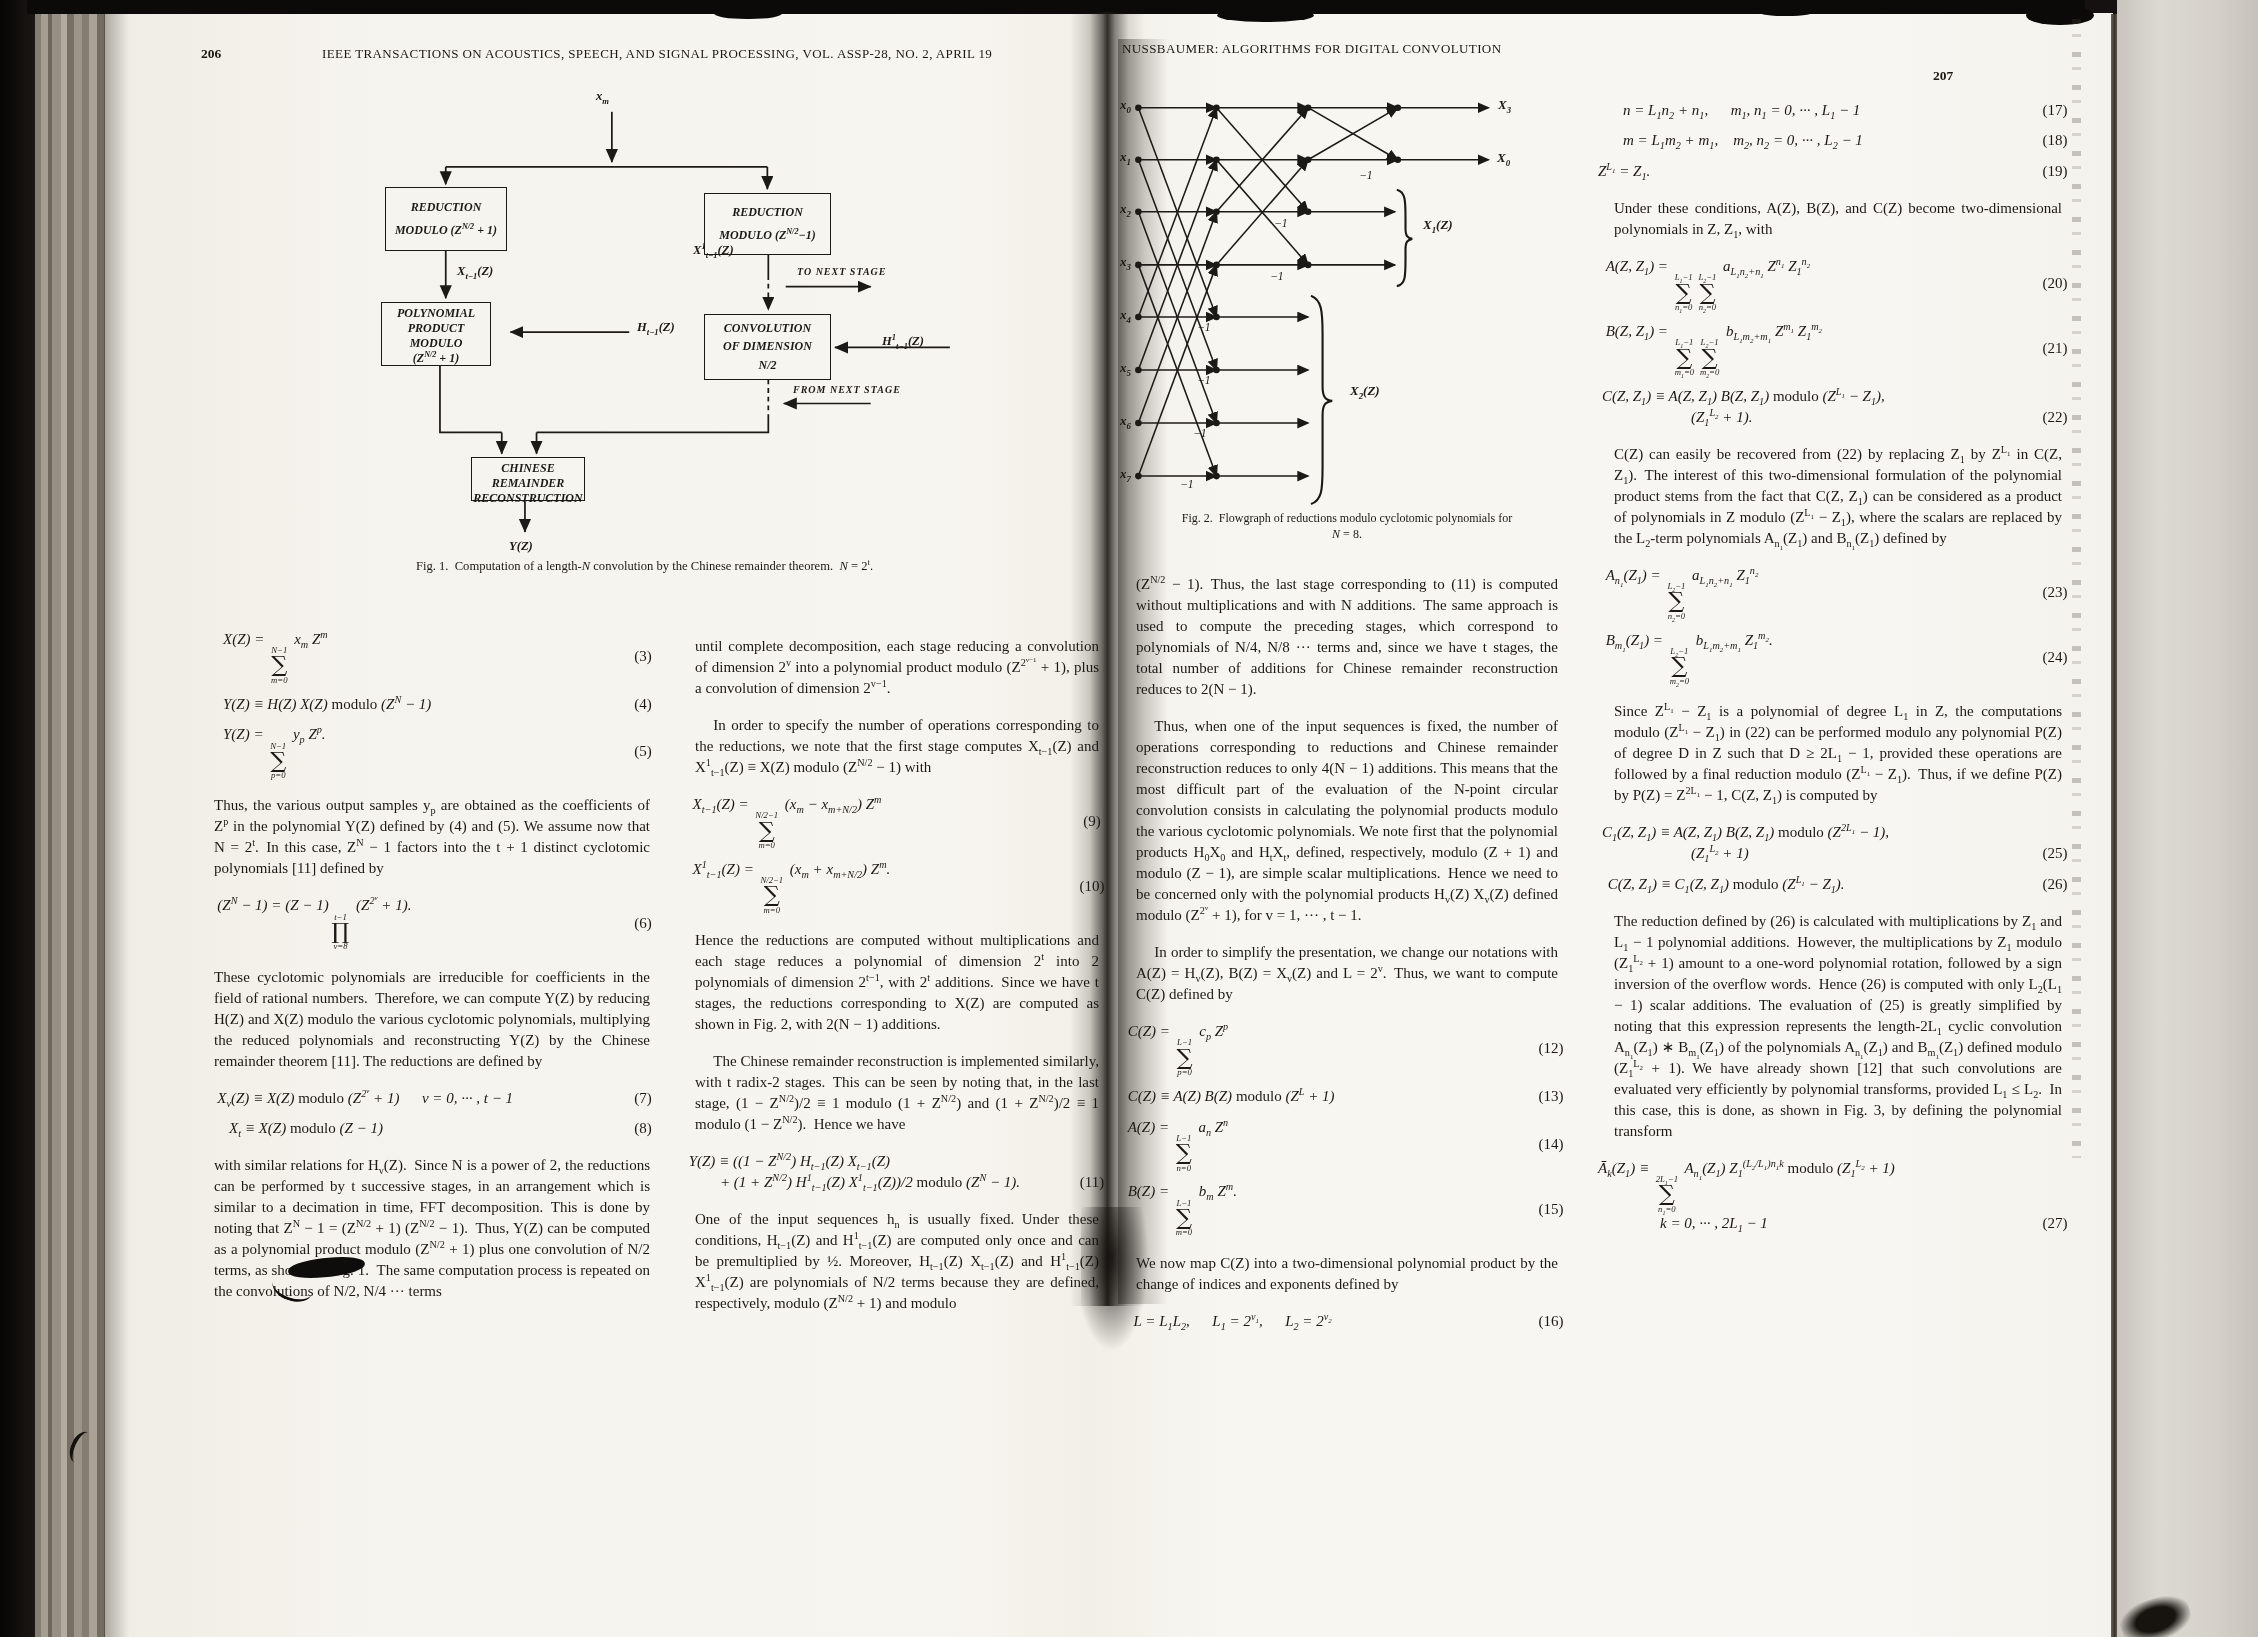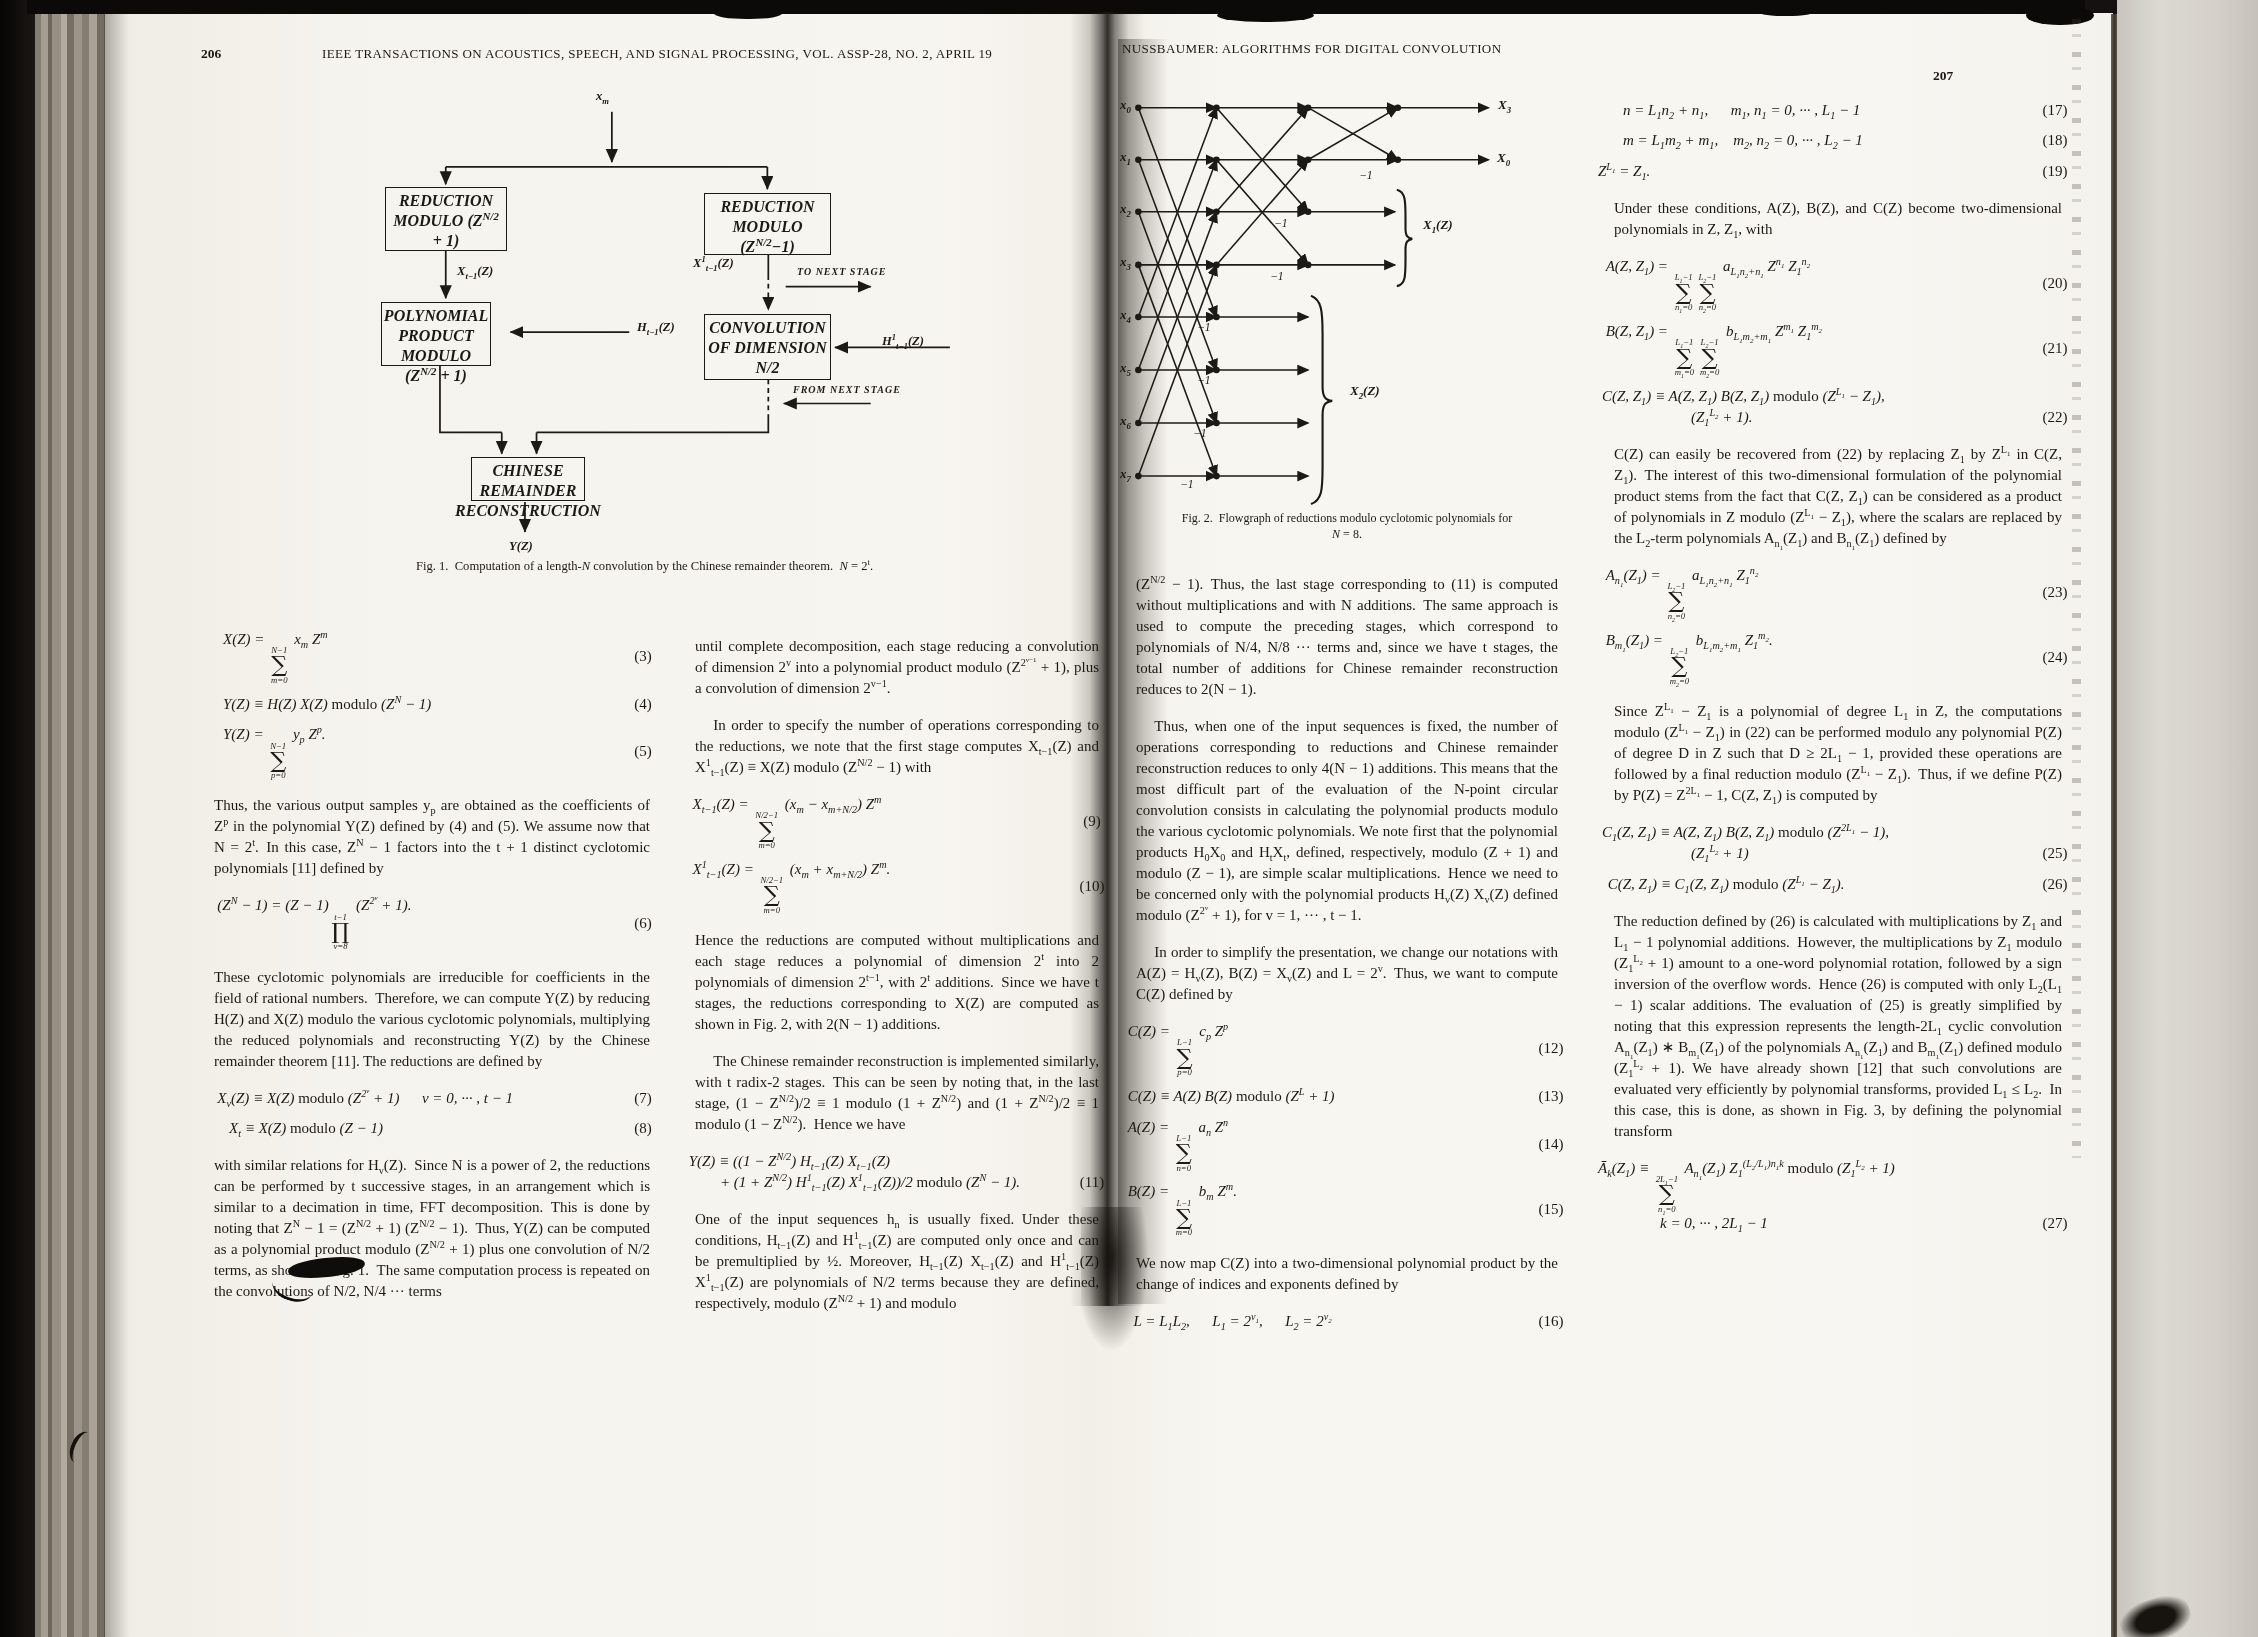--- a/index.html
+++ b/index.html
@@ -30,21 +30,21 @@
     background:radial-gradient(ellipse at 45% 35%,rgba(15,12,9,.85),rgba(15,12,9,0) 70%)}
   .gutter-right-shade{position:absolute;left:1118px;top:39px;width:50px;height:1265px;pointer-events:none;z-index:40;
     background:linear-gradient(90deg,rgba(30,25,20,.42),rgba(30,25,20,0))}
   
   .runhead{position:absolute;font-weight:normal;font-size:13px;letter-spacing:0.4px;white-space:nowrap}
   .pageno{position:absolute;font-weight:bold;font-size:13.5px}
   
   .figbox{position:absolute}
   .absfill{position:absolute;left:0;top:0}
   .box{position:absolute;border:1.9px solid #1c1a17;display:flex;flex-direction:column;align-items:center;justify-content:space-evenly;
-       text-align:center;font-style:italic;font-weight:bold;font-size:16px;line-height:1.25;color:#1c1a17;padding:2.9px 1.9px;background:rgba(247,245,240,.6)}
+       text-align:center;font-style:italic;font-weight:bold;font-size:12px;line-height:1.25;color:#1c1a17;padding:2.9px 1.9px;background:rgba(247,245,240,.6)}
   .f1lab{position:absolute;font-style:italic;font-weight:bold;font-size:12.6px;white-space:nowrap}
   .f1cap{position:absolute;font-style:italic;font-weight:bold;font-size:10px;letter-spacing:1px;white-space:nowrap}
   .f2lab{position:absolute;font-style:italic;font-weight:bold;font-size:13px;white-space:nowrap}
   .f2neg{position:absolute;font-style:italic;font-size:11.6px;white-space:nowrap}
   .caption{position:absolute;font-size:12.6px;text-align:center;line-height:16.4px}
   
   .col{position:absolute;font-size:15px;line-height:21px;text-align:justify}
   .para{margin:16px}
   .para.ind{text-indent:18.3px}
   .eq{margin:8.7px 0 9.7px 0}
@@ -129,21 +129,21 @@
       <div>N/2</div>
     </div>
     <div class="box" style="left:230px;top:380px;width:114px;height:44px">
       <div>CHINESE REMAINDER</div>
       <div>RECONSTRUCTION</div>
     </div>
 
     <div class="f1lab" style="left:355px;top:11.6px">x<sub>m</sub></div>
     <div class="f1lab" style="left:216px;top:187px">X<sub>t−1</sub>(Z)</div>
     <div class="f1lab" style="left:396px;top:243px">H<sub>t−1</sub>(Z)</div>
-    <div class="f1lab" style="left:452px;top:179px">X<sup>1</sup><sub>t−1</sub>(Z)</div>
+    <div class="f1lab" style="left:452px;top:166px">X<sup>1</sup><sub>t−1</sub>(Z)</div>
     <div class="f1cap" style="left:556px;top:189px">TO NEXT STAGE</div>
     <div class="f1lab" style="left:641px;top:257px">H<sup>1</sup><sub>t−1</sub>(Z)</div>
     <div class="f1cap" style="left:552px;top:307px">FROM NEXT STAGE</div>
     <div class="f1lab" style="left:268px;top:462px">Y(Z)</div>
   </div>
   <div class="caption" style="left:198px;top:558px;width:893px">Fig. 1. Computation of a length-<i>N</i> convolution by the Chinese remainder theorem. <i>N</i> = 2<sup>t</sup>.</div>
 
   <div class="figbox" style="left:1120px;top:72px;width:463px;height:434px">
     <svg id="f2svg" class="absfill" width="463" height="434" viewBox="0 0 480 450">
       <defs>

